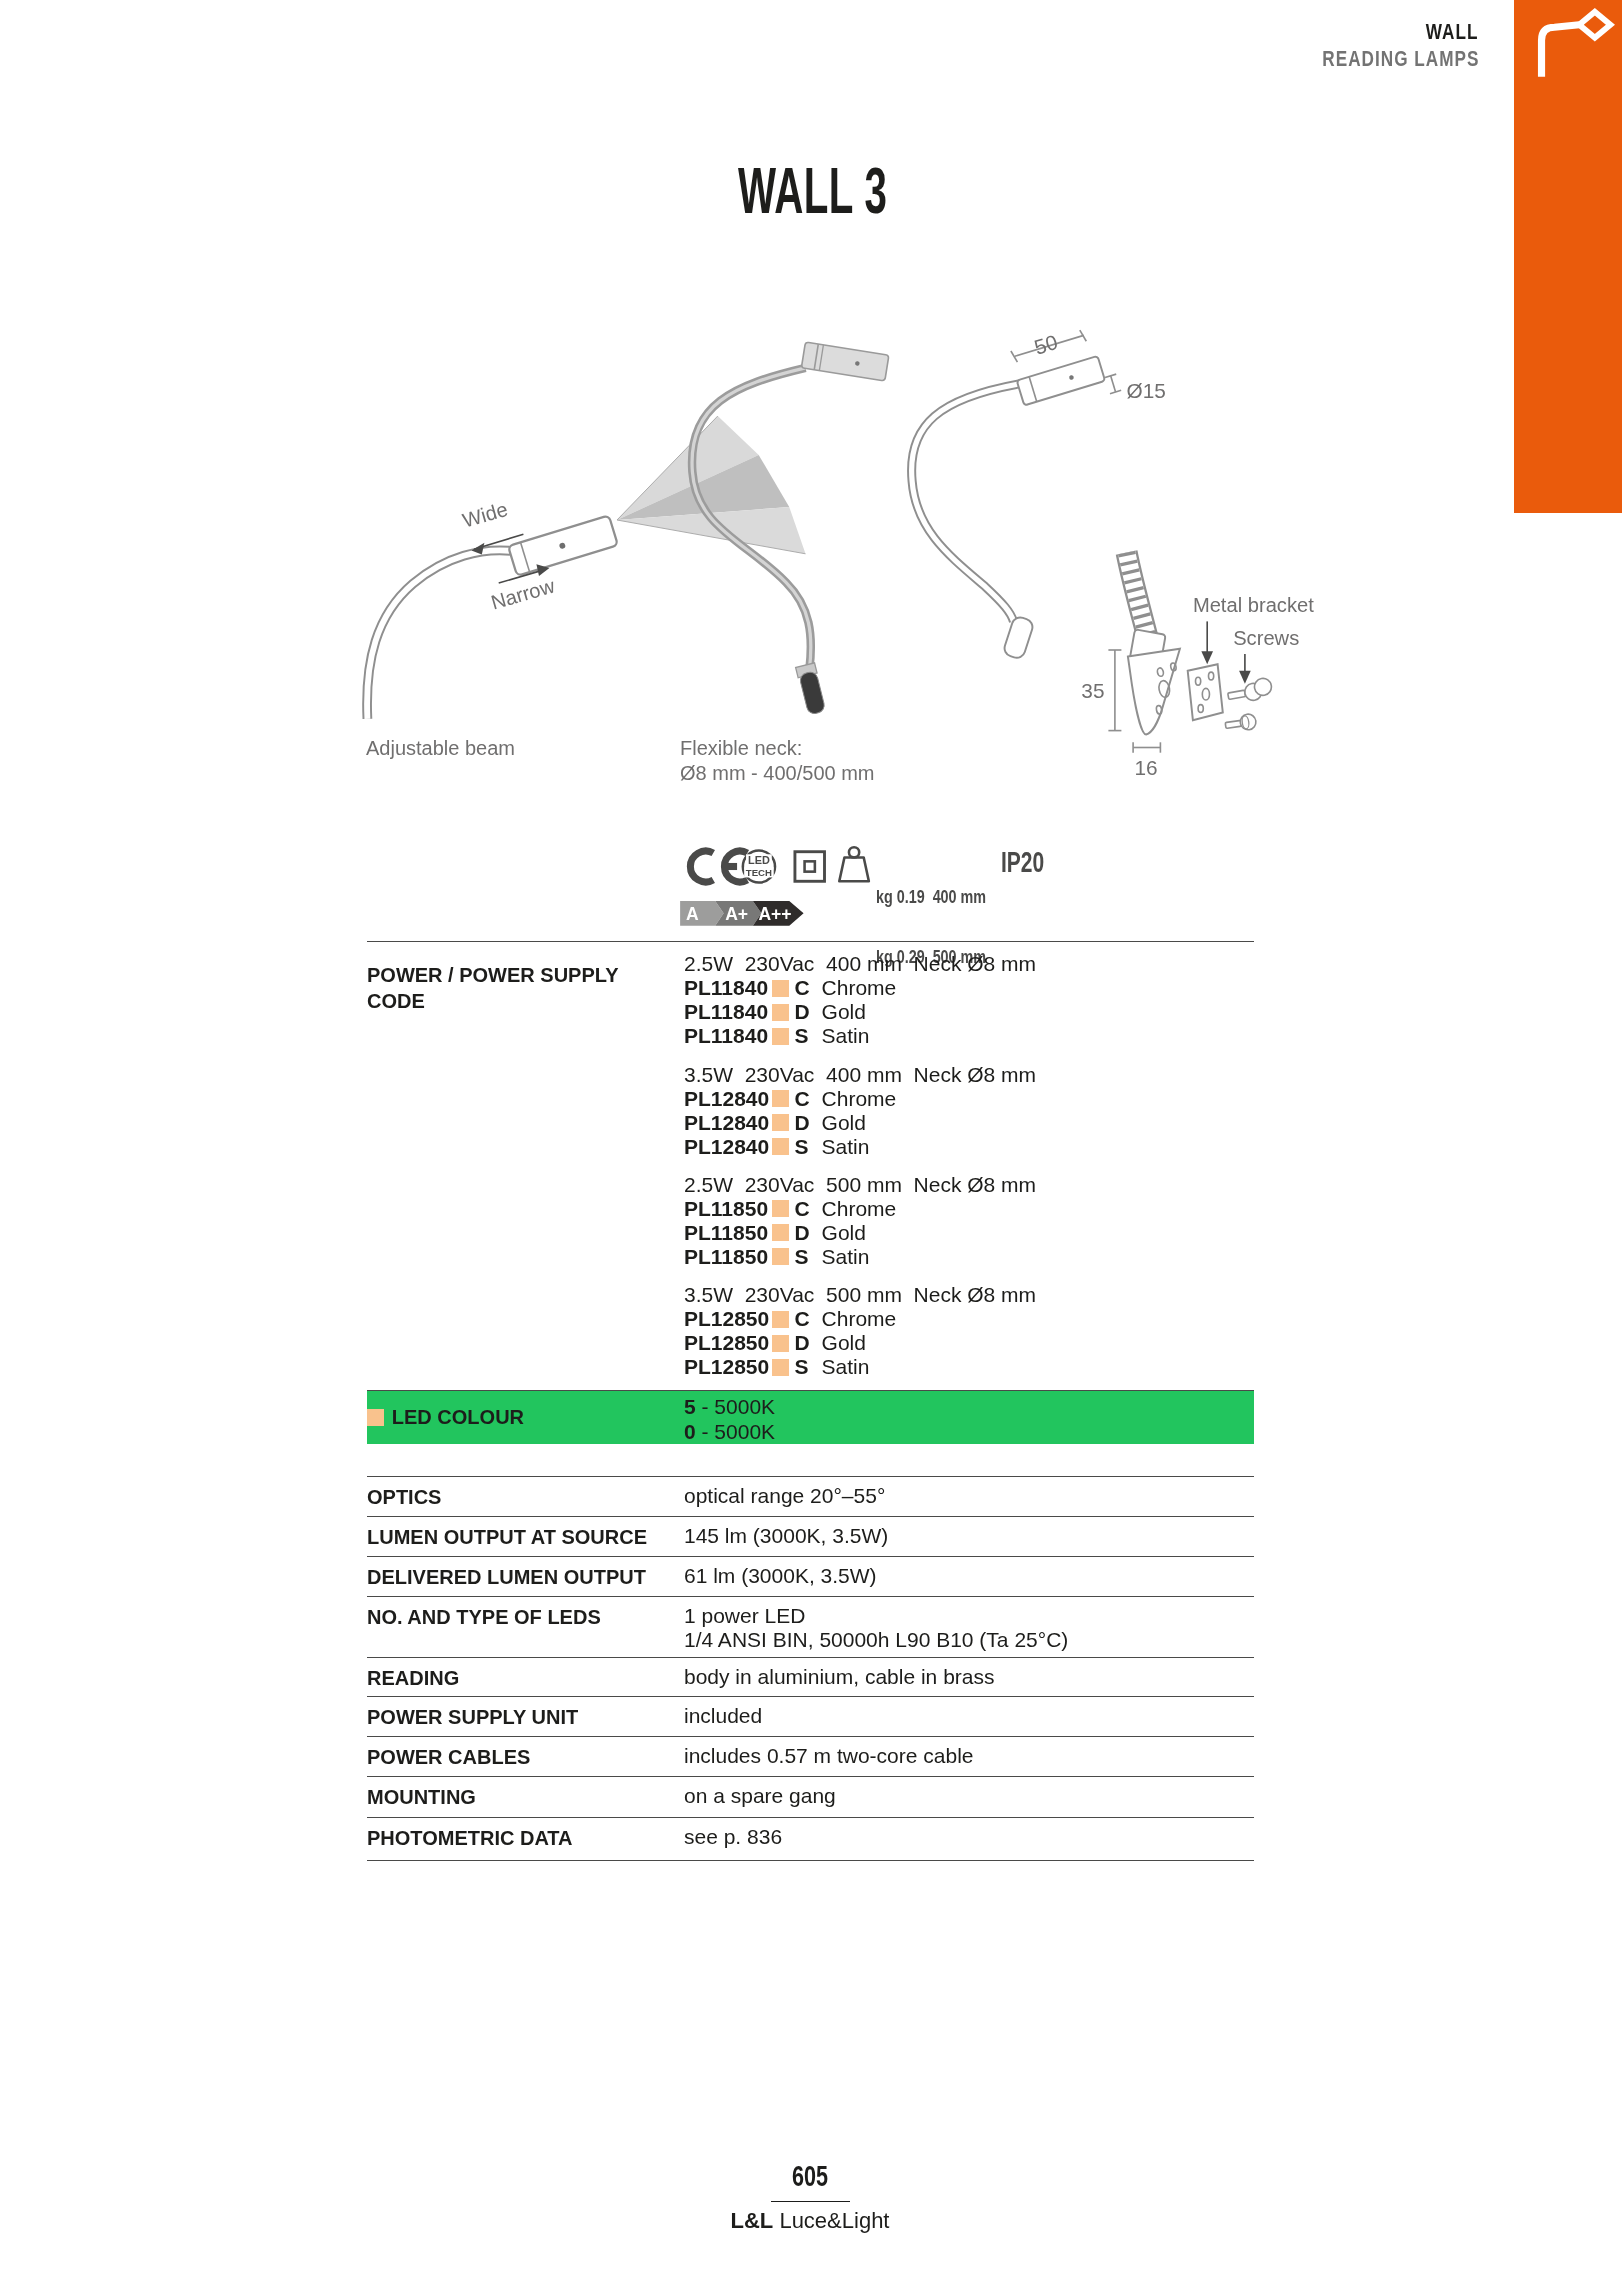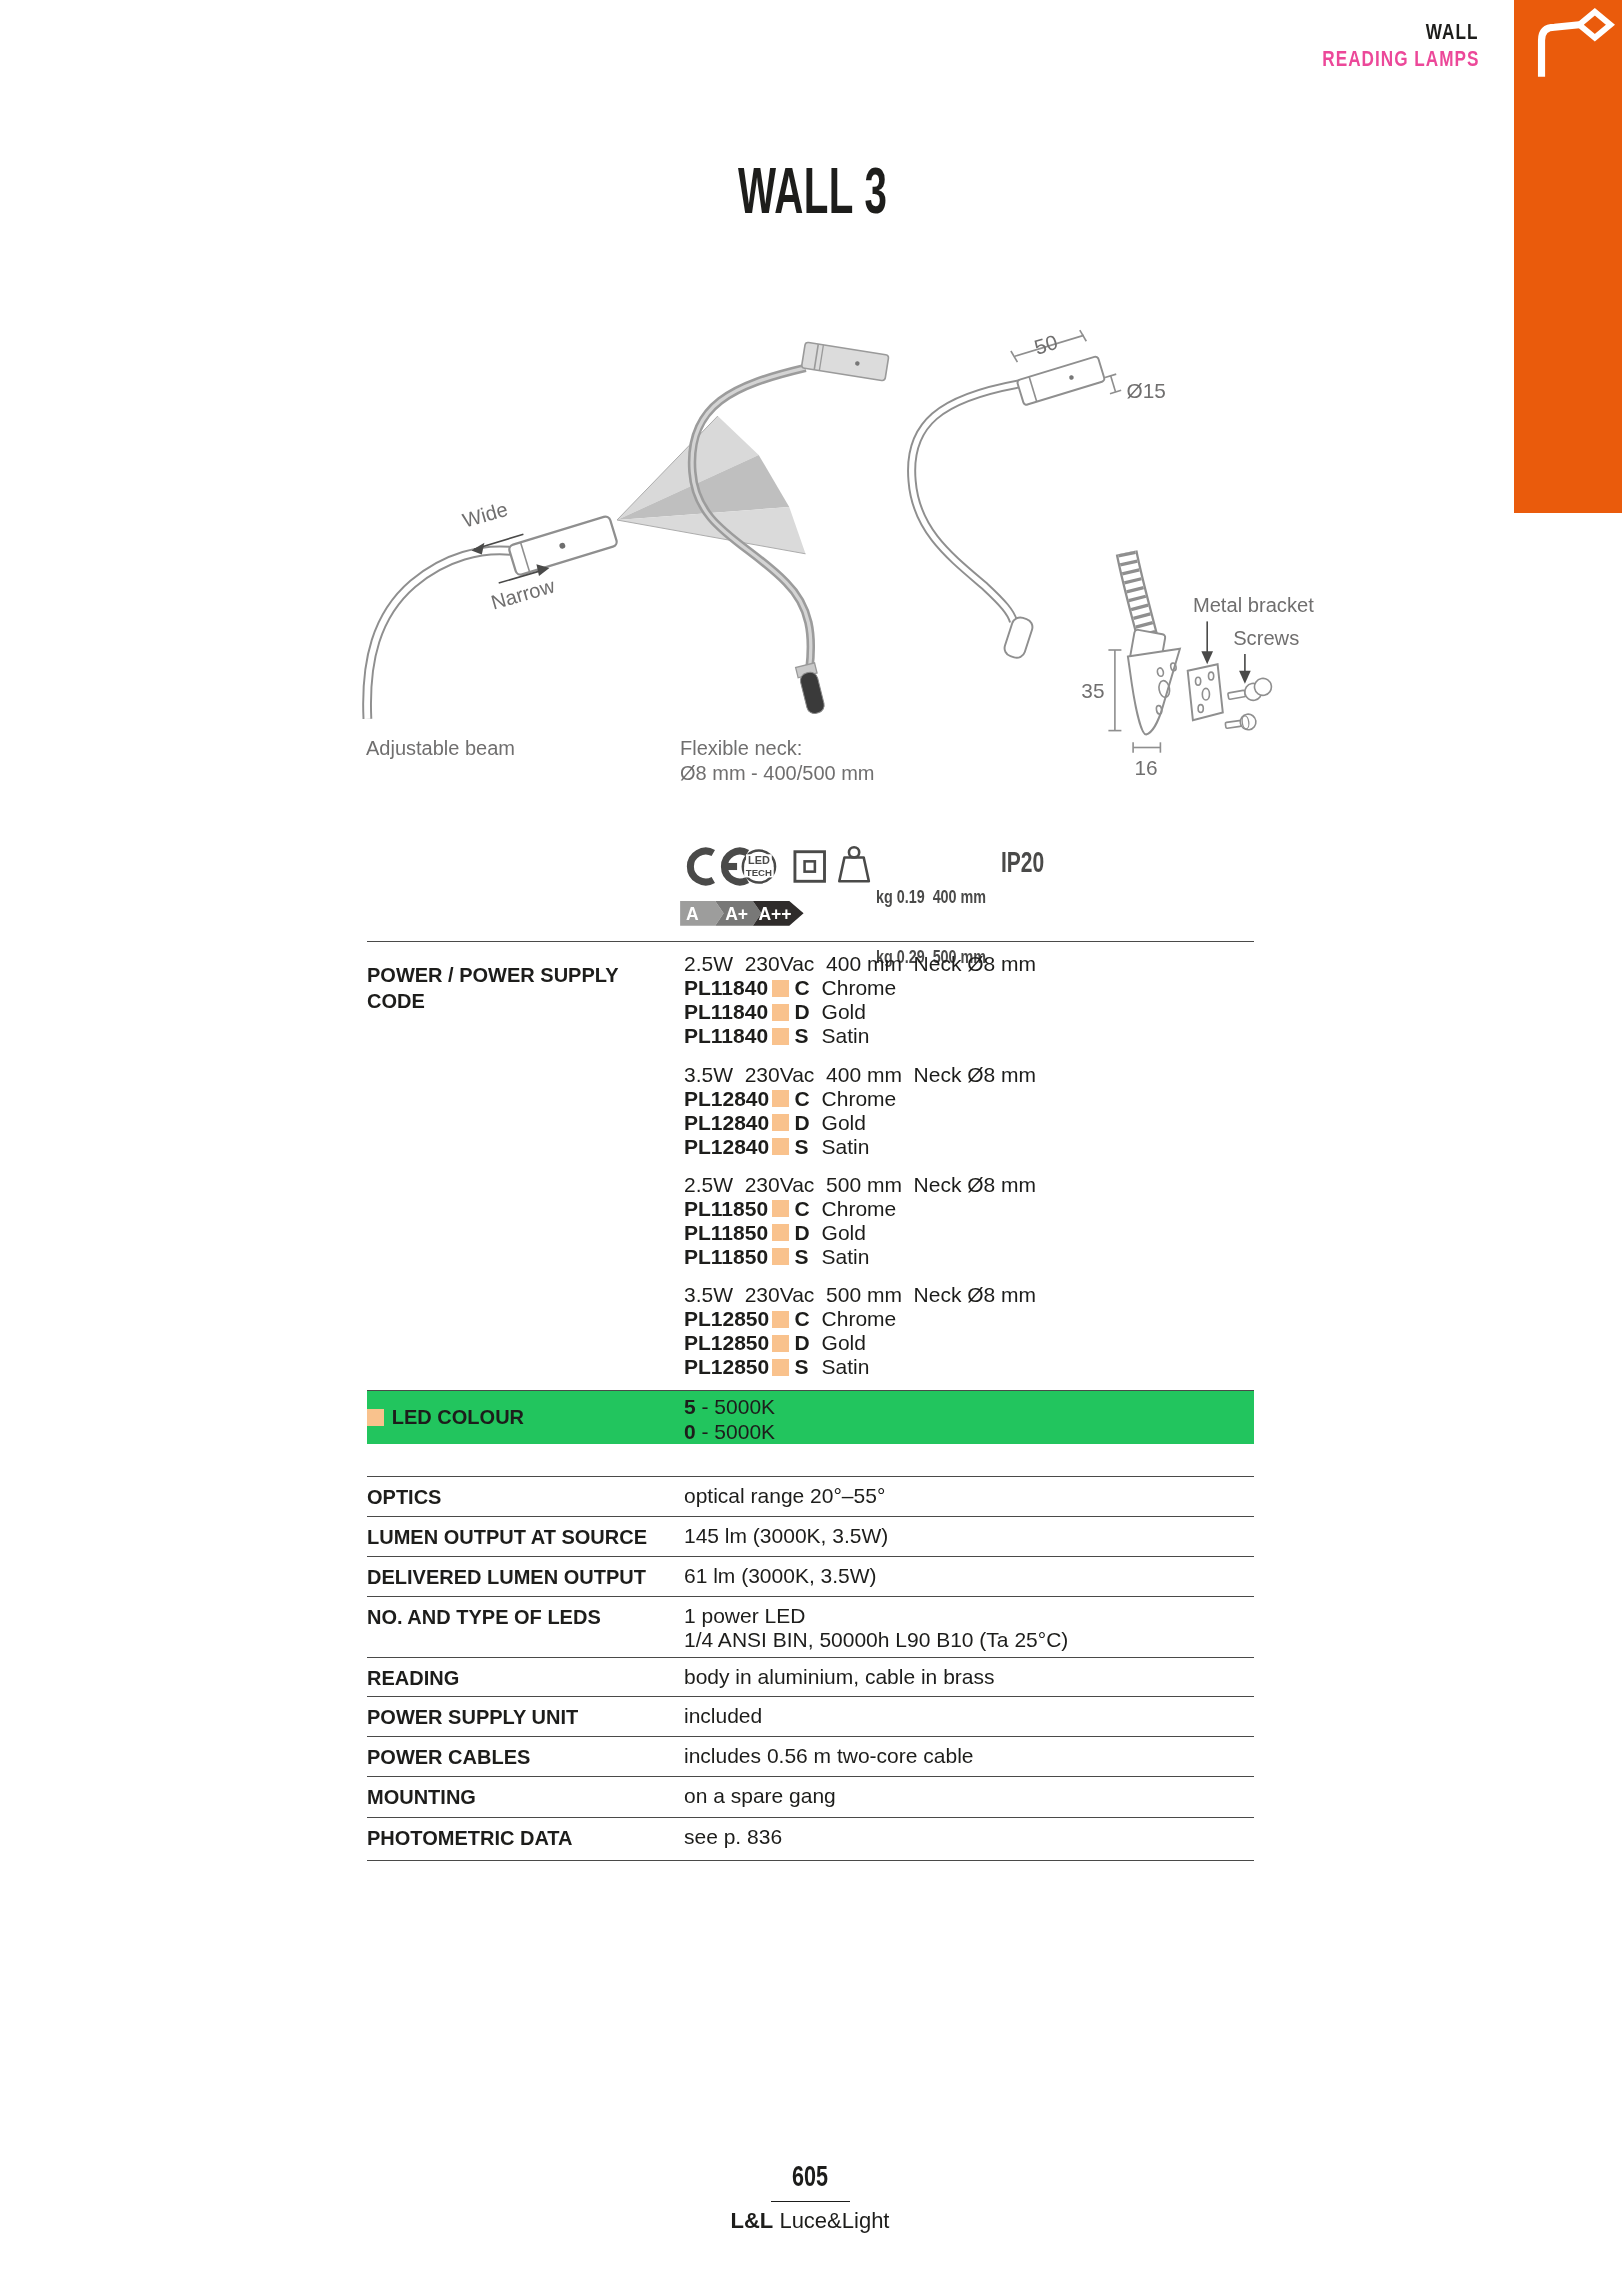--- a/index.html
+++ b/index.html
@@ -7,21 +7,21 @@
     position:relative; width:1623px; height:2295px; background:#ffffff;
     font-family:"Liberation Sans","DejaVu Sans",sans-serif; color:#1D1D1B; overflow:hidden;
   }
   .abs { position:absolute; }
   .cond { display:inline-block; transform-origin:0 50%; }
   .cond-r { display:inline-block; transform-origin:100% 50%; }
 
   
   .hdr { right:144px; top:18px; text-align:right; line-height:27px; font-weight:bold; font-size:22px; }
   .hdr .l1 { color:#1D1D1B; }
-  .hdr .l2 { color:#ec4899; }
+  .hdr .l2 { color:#737373; }
   .hdr .cond-r { transform:scaleX(0.78); letter-spacing:1.3px; }
 
   .tab { left:1514px; top:0; width:109px; height:513px; background:#EA5B0C; }
 
   
   .title { left:738px; top:153px; font-size:65px; font-weight:bold; color:#1D1D1B; }
   .title .cond { transform:scaleX(0.62); letter-spacing:0.6px; }
 
   
   .caption { font-size:20px; color:#706F6F; line-height:25px; }
@@ -358,21 +358,21 @@
     <div class="sect srow" style="height:38px;">
       <div class="lbl">READING</div>
       <div class="val">body in aluminium, cable in brass</div>
     </div>
     <div class="sect srow" style="height:39px;">
       <div class="lbl">POWER SUPPLY UNIT</div>
       <div class="val">included</div>
     </div>
     <div class="sect srow" style="height:39px;">
       <div class="lbl">POWER CABLES</div>
-      <div class="val">includes 0.56 m two-core cable</div>
+      <div class="val">includes 0.57 m two-core cable</div>
     </div>
     <div class="sect srow" style="height:40px;">
       <div class="lbl">MOUNTING</div>
       <div class="val">on a spare gang</div>
     </div>
     <div class="sect srow" style="height:42px;">
       <div class="lbl">PHOTOMETRIC DATA</div>
       <div class="val">see p. 836</div>
     </div>
   </div>

